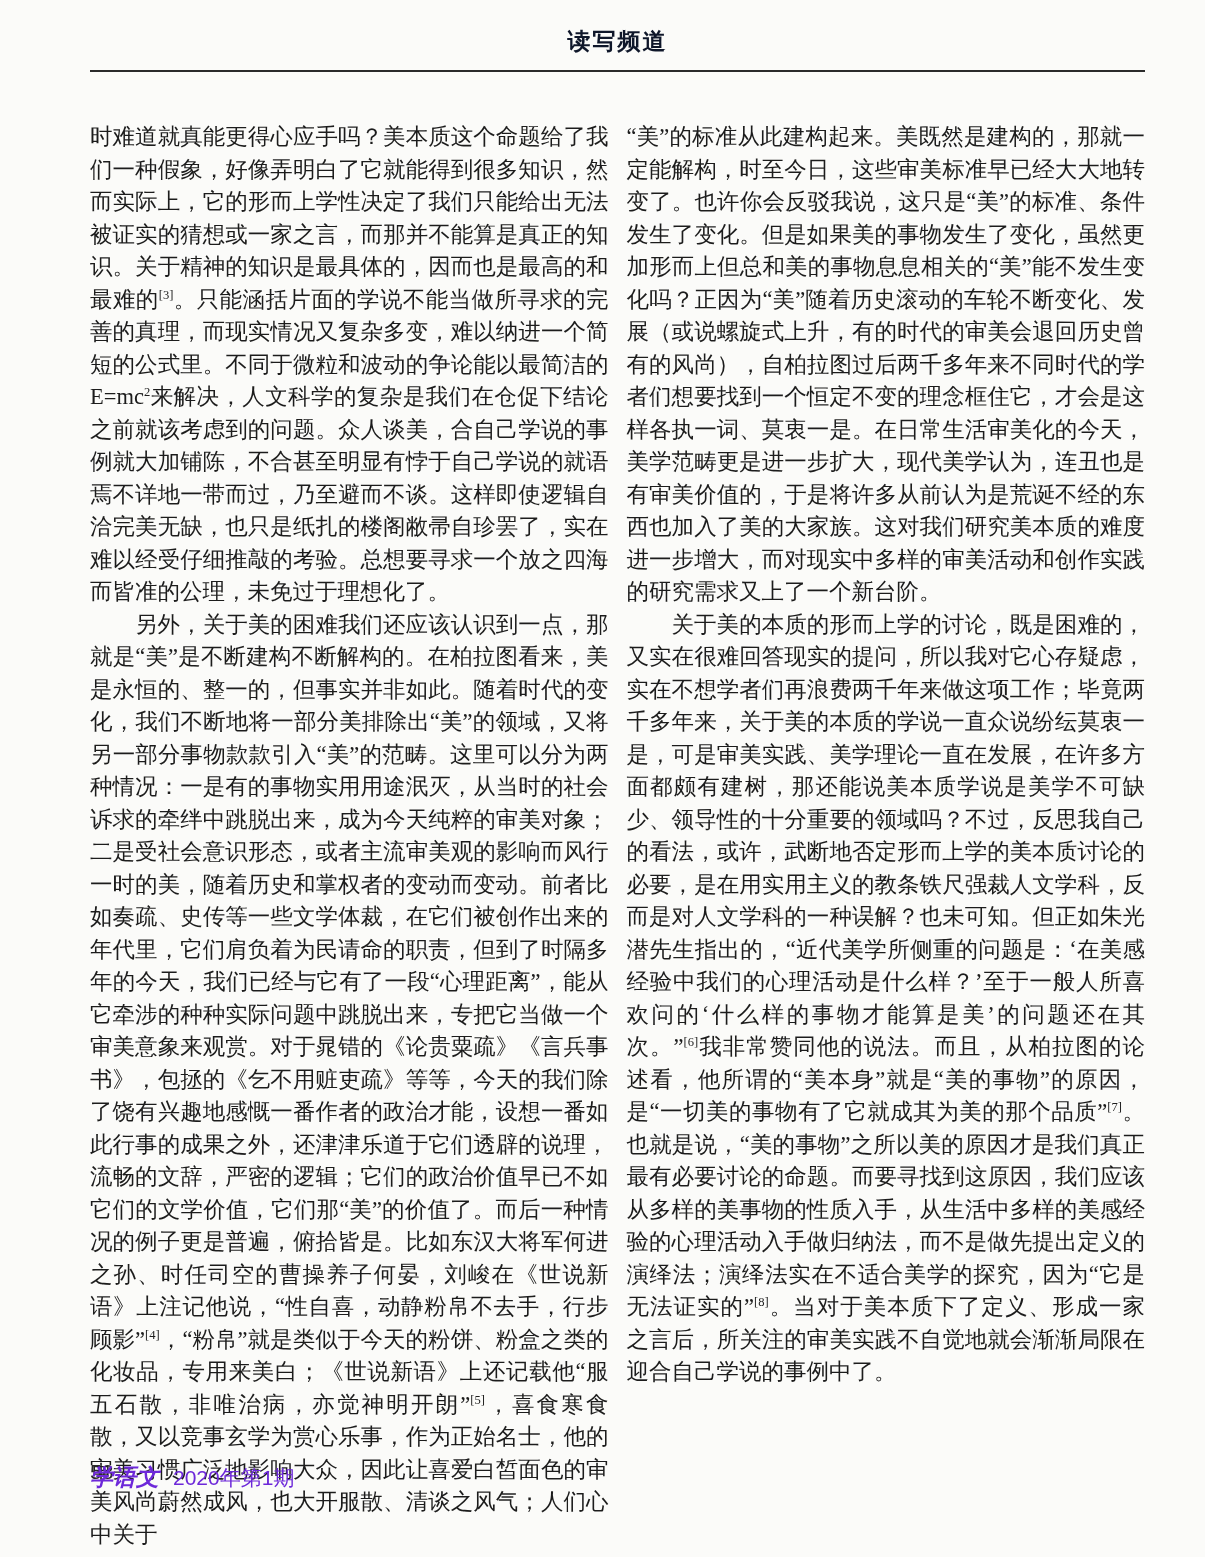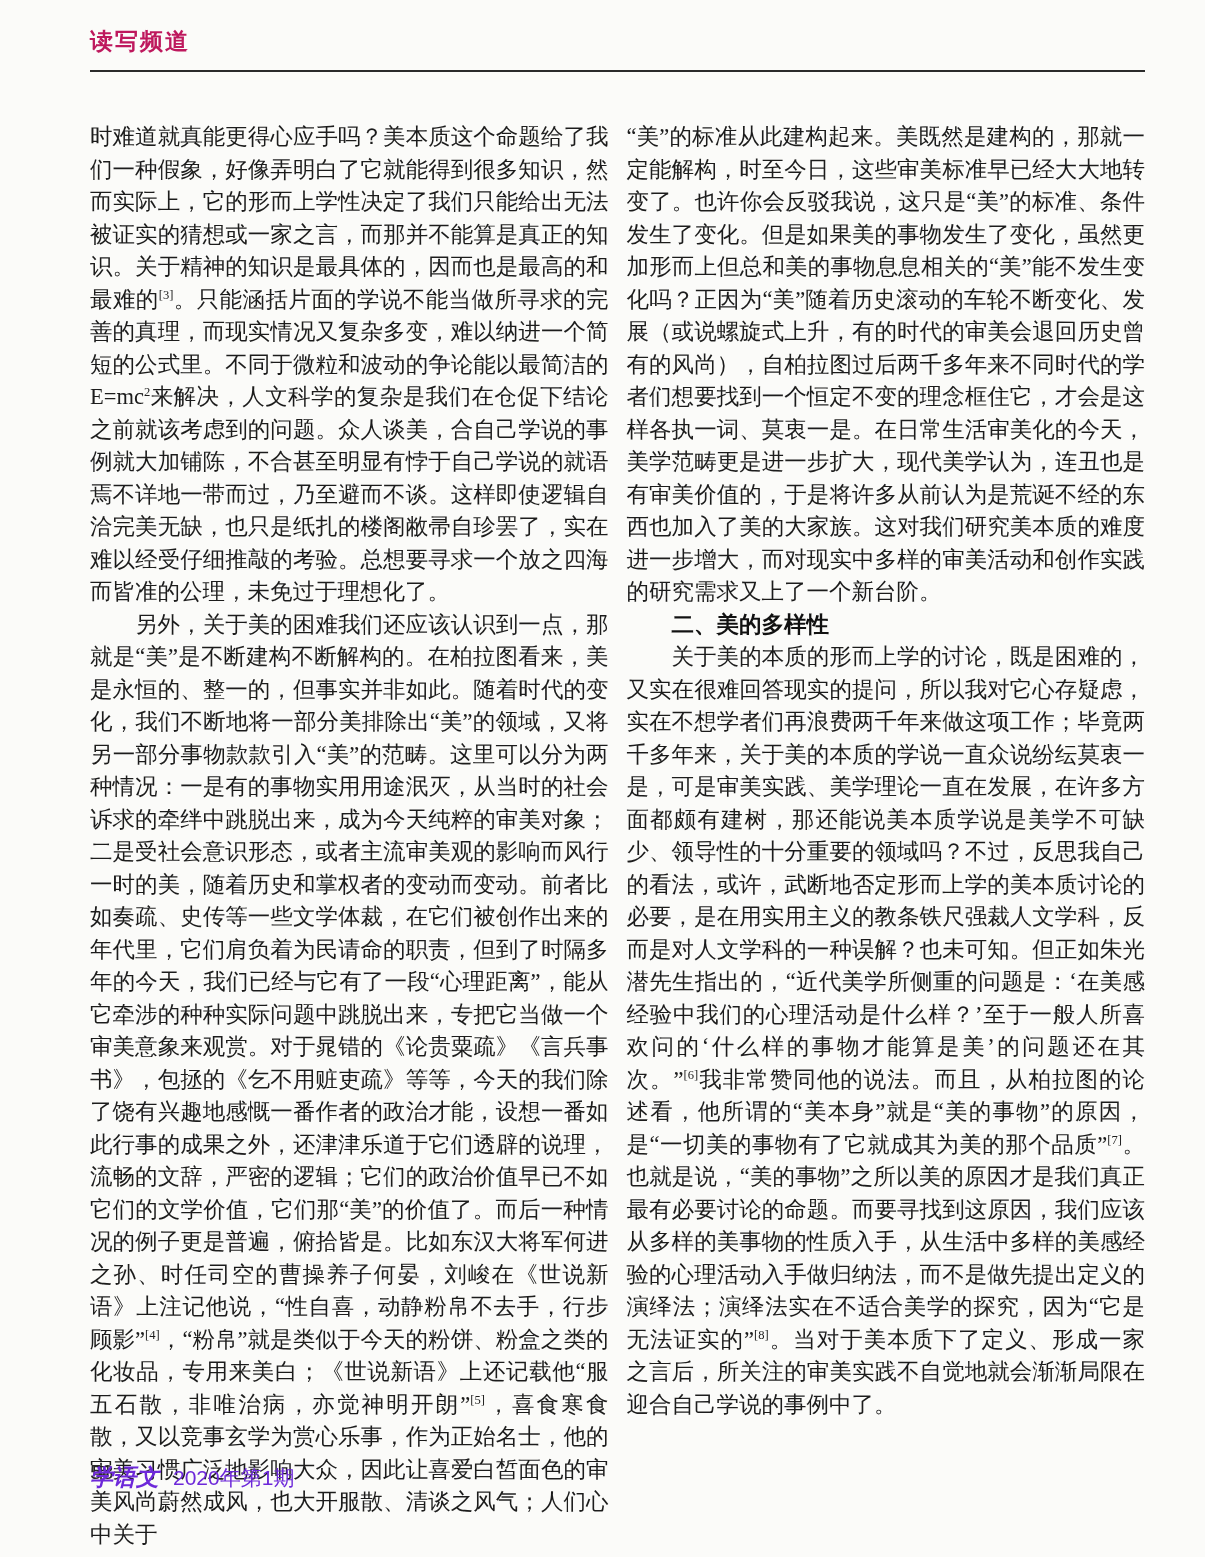--- a/index.html
+++ b/index.html
@@ -18,21 +18,22 @@
     position: absolute;
     left: 90px;
     right: 60px;
     top: 26px;
   }
   .section-label {
     font-family: "Liberation Sans", sans-serif;
     font-size: 23px;
     font-weight: 600;
     letter-spacing: 2px;
-    color: #be185d;
+    color: #0f172a;
+    text-align: center;
   }
   .header-rule {
     margin-top: 13px;
     border: 0;
     border-top: 2px solid #2b2b2b;
     height: 0;
   }
   .columns {
     display: flex;
     gap: 18px;
@@ -109,21 +110,20 @@
       <hr class="header-rule">
     </header>
 
     <div class="columns">
       <div class="column">
           <p class="para">时难道就真能更得心应手吗？美本质这个命题给了我们一种假象，好像弄明白了它就能得到很多知识，然而实际上，它的形而上学性决定了我们只能给出无法被证实的猜想或一家之言，而那并不能算是真正的知识。关于精神的知识是最具体的，因而也是最高的和最难的<sup>[3]</sup>。只能涵括片面的学说不能当做所寻求的完善的真理，而现实情况又复杂多变，难以纳进一个简短的公式里。不同于微粒和波动的争论能以最简洁的E=mc<sup>2</sup>来解决，人文科学的复杂是我们在仓促下结论之前就该考虑到的问题。众人谈美，合自己学说的事例就大加铺陈，不合甚至明显有悖于自己学说的就语焉不详地一带而过，乃至避而不谈。这样即使逻辑自洽完美无缺，也只是纸扎的楼阁敝帚自珍罢了，实在难以经受仔细推敲的考验。总想要寻求一个放之四海而皆准的公理，未免过于理想化了。</p>
           <p class="para indent">另外，关于美的困难我们还应该认识到一点，那就是“美”是不断建构不断解构的。在柏拉图看来，美是永恒的、整一的，但事实并非如此。随着时代的变化，我们不断地将一部分美排除出“美”的领域，又将另一部分事物款款引入“美”的范畴。这里可以分为两种情况：一是有的事物实用用途泯灭，从当时的社会诉求的牵绊中跳脱出来，成为今天纯粹的审美对象；二是受社会意识形态，或者主流审美观的影响而风行一时的美，随着历史和掌权者的变动而变动。前者比如奏疏、史传等一些文学体裁，在它们被创作出来的年代里，它们肩负着为民请命的职责，但到了时隔多年的今天，我们已经与它有了一段“心理距离”，能从它牵涉的种种实际问题中跳脱出来，专把它当做一个审美意象来观赏。对于晁错的《论贵粟疏》《言兵事书》，包拯的《乞不用赃吏疏》等等，今天的我们除了饶有兴趣地感慨一番作者的政治才能，设想一番如此行事的成果之外，还津津乐道于它们透辟的说理，流畅的文辞，严密的逻辑；它们的政治价值早已不如它们的文学价值，它们那“美”的价值了。而后一种情况的例子更是普遍，俯拾皆是。比如东汉大将军何进之孙、时任司空的曹操养子何晏，刘峻在《世说新语》上注记他说，“性自喜，动静粉帛不去手，行步顾影”<sup>[4]</sup>，“粉帛”就是类似于今天的粉饼、粉盒之类的化妆品，专用来美白；《世说新语》上还记载他“服五石散，非唯治病，亦觉神明开朗”<sup>[5]</sup>，喜食寒食散，又以竞事玄学为赏心乐事，作为正始名士，他的审美习惯广泛地影响大众，因此让喜爱白皙面色的审美风尚蔚然成风，也大开服散、清谈之风气；人们心中关于</p>
         </div>
       <div class="column">
           <p class="para">“美”的标准从此建构起来。美既然是建构的，那就一定能解构，时至今日，这些审美标准早已经大大地转变了。也许你会反驳我说，这只是“美”的标准、条件发生了变化。但是如果美的事物发生了变化，虽然更加形而上但总和美的事物息息相关的“美”能不发生变化吗？正因为“美”随着历史滚动的车轮不断变化、发展（或说螺旋式上升，有的时代的审美会退回历史曾有的风尚），自柏拉图过后两千多年来不同时代的学者们想要找到一个恒定不变的理念框住它，才会是这样各执一词、莫衷一是。在日常生活审美化的今天，美学范畴更是进一步扩大，现代美学认为，连丑也是有审美价值的，于是将许多从前认为是荒诞不经的东西也加入了美的大家族。这对我们研究美本质的难度进一步增大，而对现实中多样的审美活动和创作实践的研究需求又上了一个新台阶。</p>
-          <h3 class="sub-heading">二、美的多样性</h3>
           <p class="para indent">关于美的本质的形而上学的讨论，既是困难的，又实在很难回答现实的提问，所以我对它心存疑虑，实在不想学者们再浪费两千年来做这项工作；毕竟两千多年来，关于美的本质的学说一直众说纷纭莫衷一是，可是审美实践、美学理论一直在发展，在许多方面都颇有建树，那还能说美本质学说是美学不可缺少、领导性的十分重要的领域吗？不过，反思我自己的看法，或许，武断地否定形而上学的美本质讨论的必要，是在用实用主义的教条铁尺强裁人文学科，反而是对人文学科的一种误解？也未可知。但正如朱光潜先生指出的，“近代美学所侧重的问题是：‘在美感经验中我们的心理活动是什么样？’至于一般人所喜欢问的‘什么样的事物才能算是美’的问题还在其次。”<sup>[6]</sup>我非常赞同他的说法。而且，从柏拉图的论述看，他所谓的“美本身”就是“美的事物”的原因，是“一切美的事物有了它就成其为美的那个品质”<sup>[7]</sup>。也就是说，“美的事物”之所以美的原因才是我们真正最有必要讨论的命题。而要寻找到这原因，我们应该从多样的美事物的性质入手，从生活中多样的美感经验的心理活动入手做归纳法，而不是做先提出定义的演绎法；演绎法实在不适合美学的探究，因为“它是无法证实的”<sup>[8]</sup>。当对于美本质下了定义、形成一家之言后，所关注的审美实践不自觉地就会渐渐局限在迎合自己学说的事例中了。</p>
         </div>
     </div>
   </div>
 
   <footer class="footer">
     <span class="page-number">58</span>
     <span class="journal-line">
       <span class="journal-name">学语文</span><span class="journal-issue">2020年第1期</span>
     </span>

